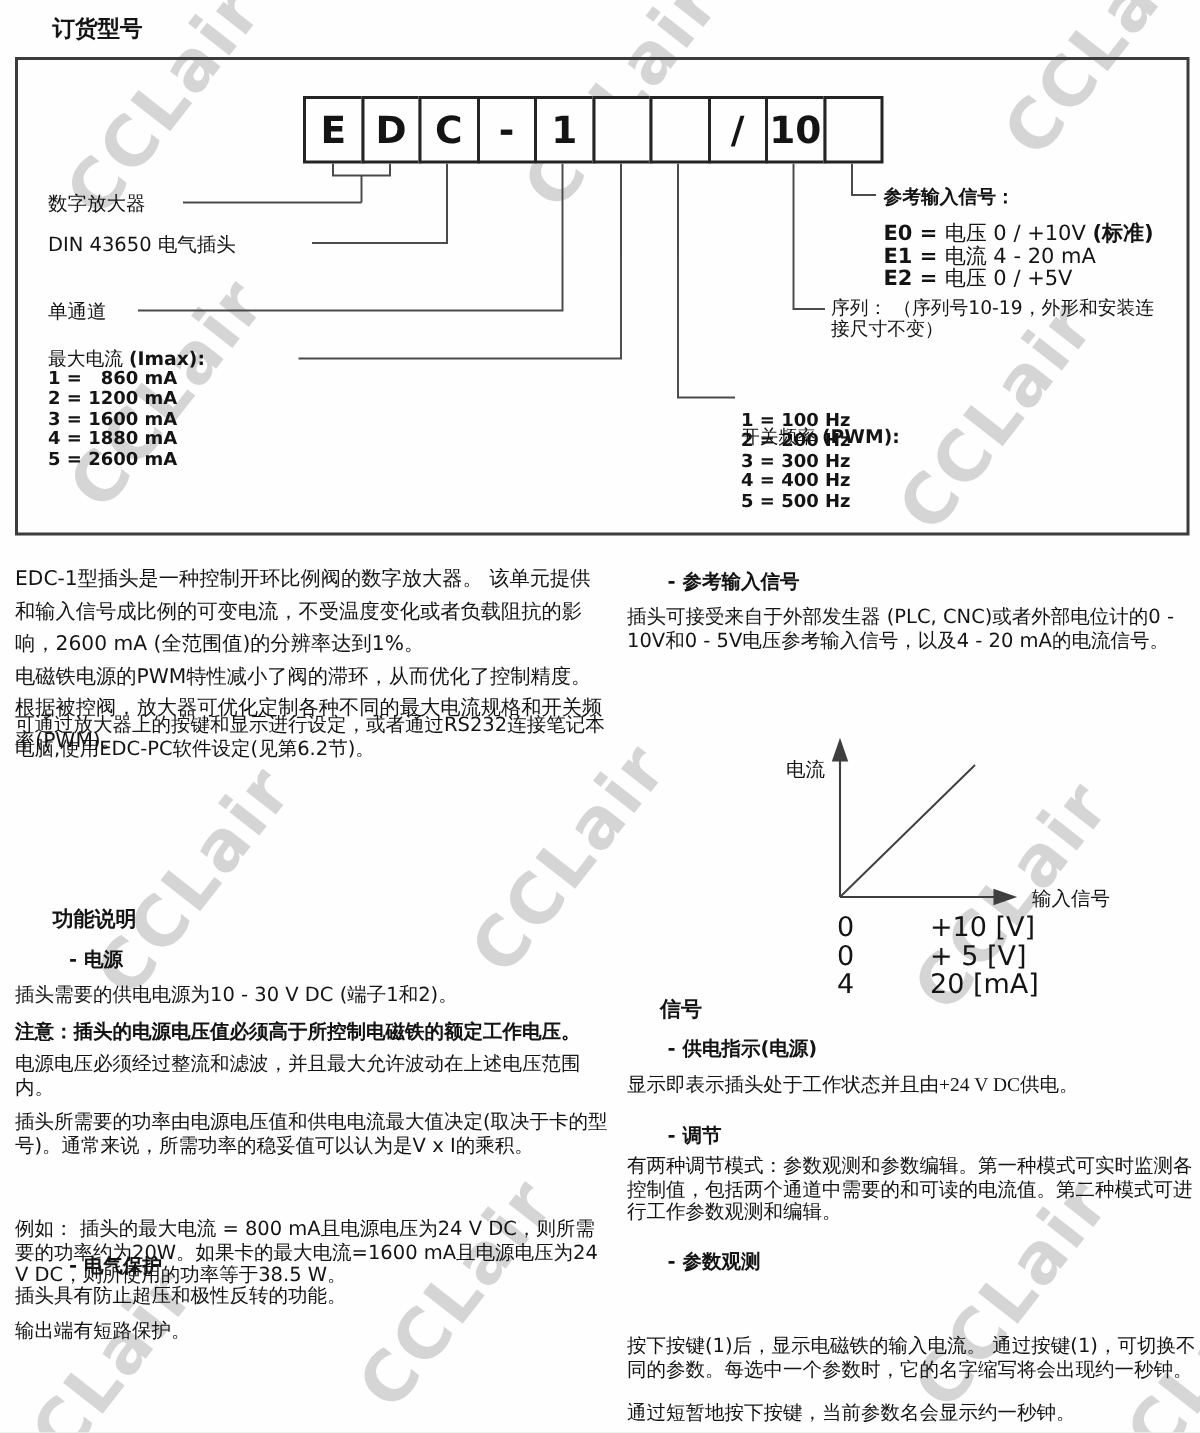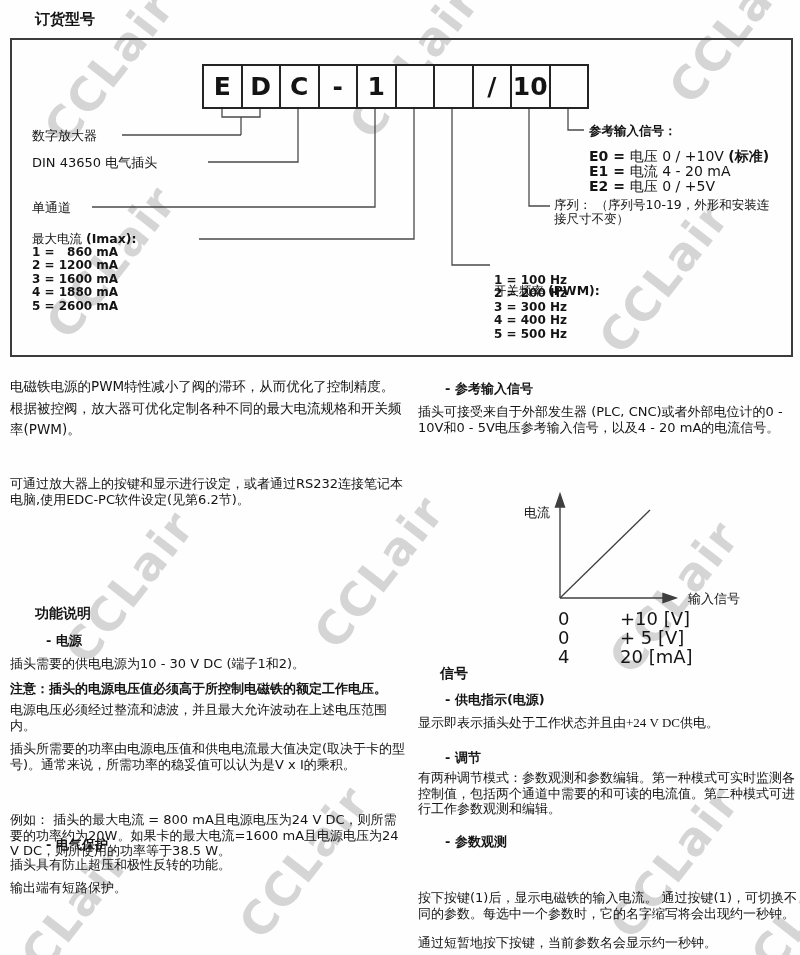--- a/index.html
+++ b/index.html
@@ -119,20 +119,21 @@
         <div>序列： （序列号10-19，外形和安装连</div>
         <div>接尺寸不变）</div>
       </div>
 
     <div class="dtitle" style="left:482px;top:217px;margin-top:26px;"><span>开关频率 </span><b>(PWM):</b></div>
     <div class="dlist" style="left:482px;top:234px;"><div>1 = 100 Hz</div><div>2 = 200 Hz</div><div>3 = 300 Hz</div><div>4 = 400 Hz</div><div>5 = 500 Hz</div></div>
   </div>
 
   <div class="col col-left">
     <div class="blk wide" style="top:376px;">
+      <p>EDC-1型插头是一种控制开环比例阀的数字放大器。 该单元提供和输入信号成比例的可变电流，不受温度变化或者负载阻抗的影响，2600 mA (全范围值)的分辨率达到1%。</p>
       <p>电磁铁电源的PWM特性减小了阀的滞环，从而优化了控制精度。根据被控阀，放大器可优化定制各种不同的最大电流规格和开关频率(PWM)。</p>
     </div>
     <div class="blk" style="top:476px;">可通过放大器上的按键和显示进行设定，或者通过RS232连接笔记本电脑,使用EDC-PC软件设定(见第6.2节)。</div>
 
     <div class="blk h1" style="top:606px;">功能说明</div>
     <div class="blk h2" style="top:633px;">- 电源</div>
     <div class="blk" style="top:656px;">插头需要的供电电源为10 - 30 V DC (端子1和2)。</div>
     <div class="blk bold" style="top:681px;">注意：插头的电源电压值必须高于所控制电磁铁的额定工作电压。</div>
     <div class="blk" style="top:702px;">电源电压必须经过整流和滤波，并且最大允许波动在上述电压范围内。</div>
     <div class="blk" style="top:741px;">插头所需要的功率由电源电压值和供电电流最大值决定(取决于卡的型号)。通常来说，所需功率的稳妥值可以认为是V x I的乘积。</div>

